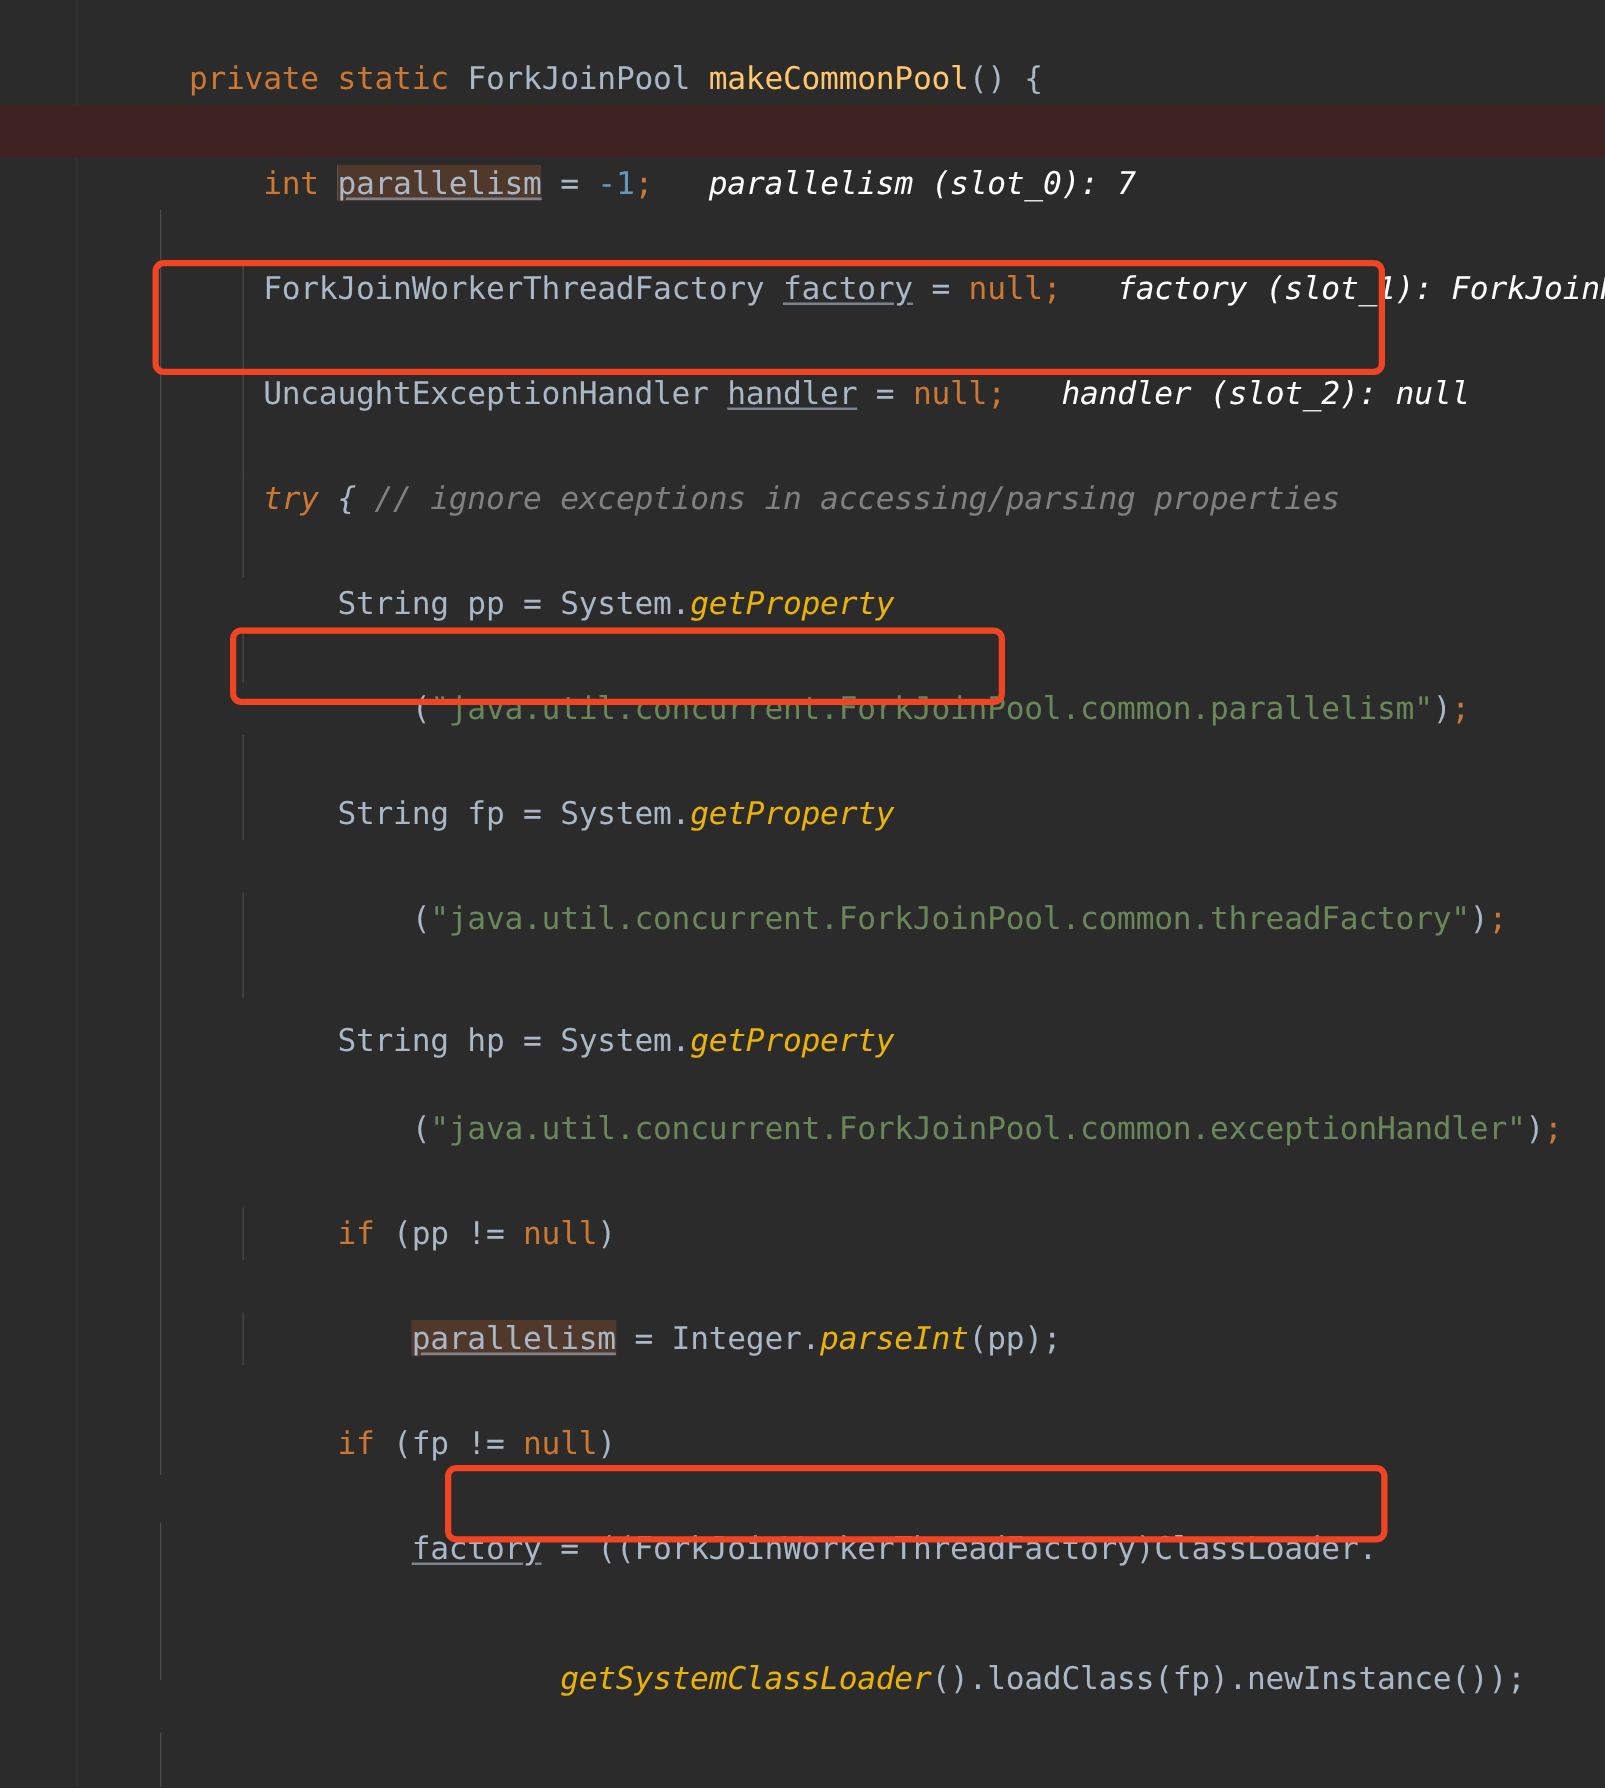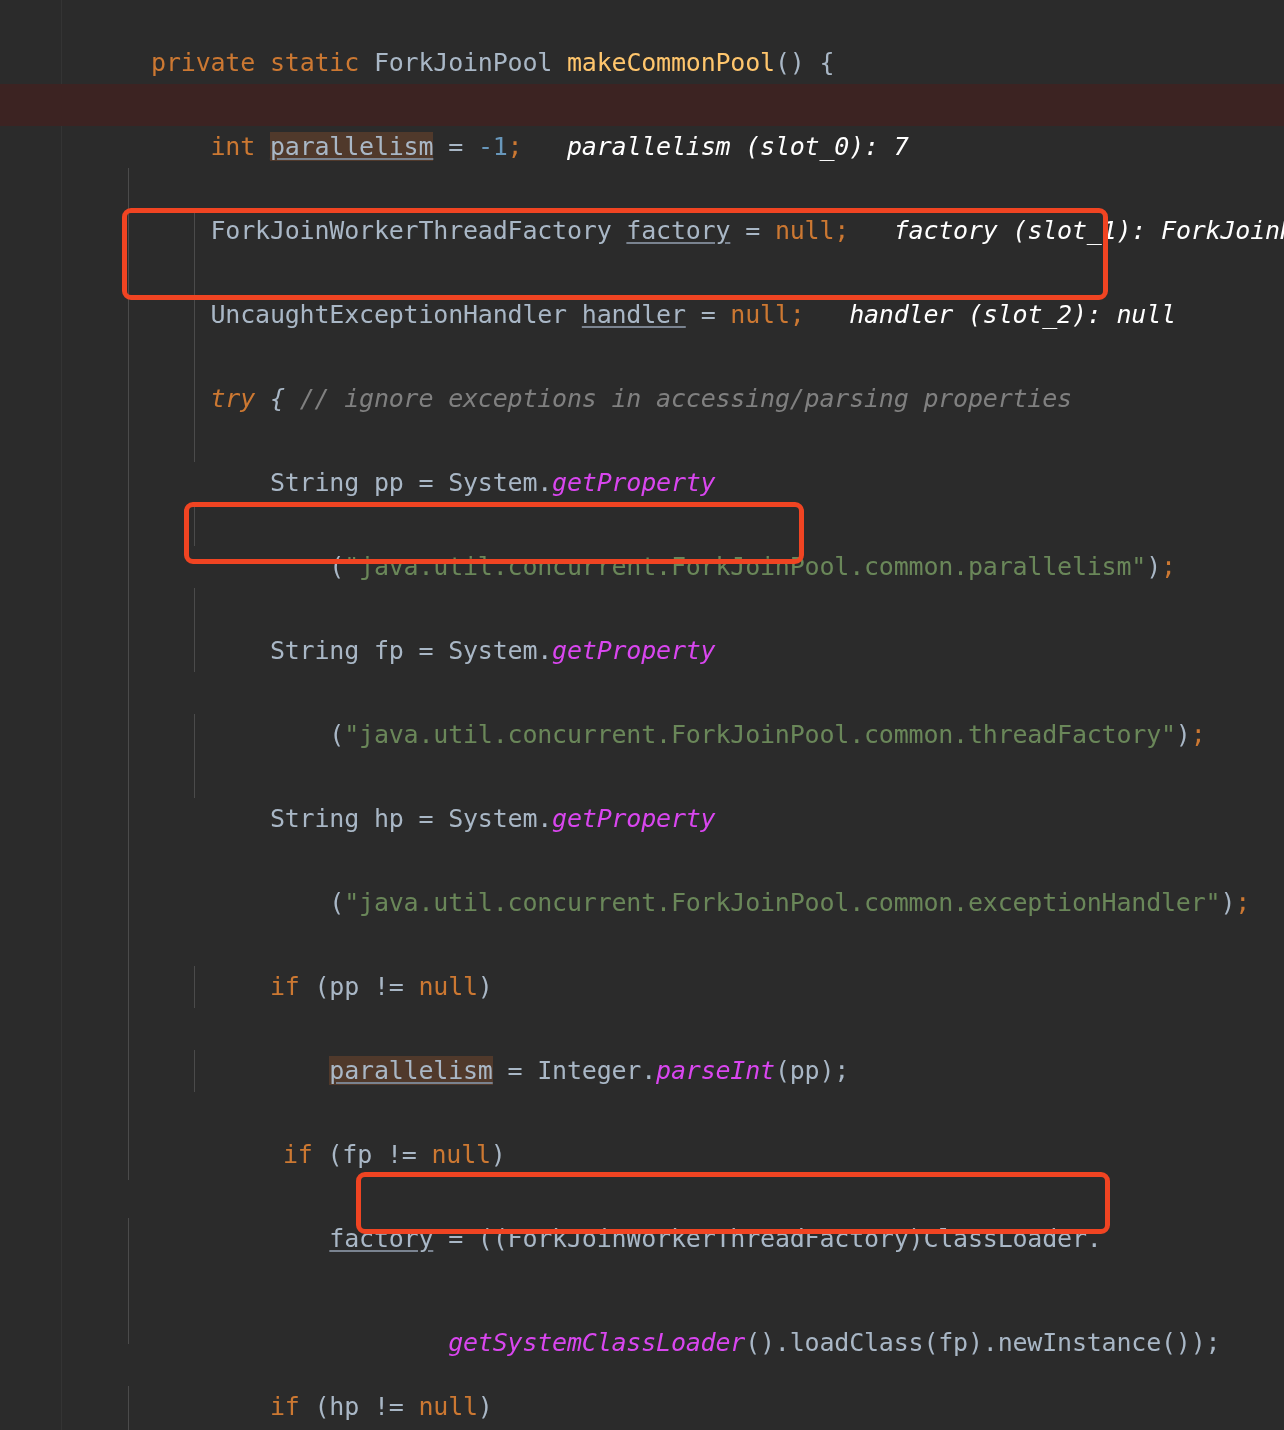--- a/index.html
+++ b/index.html
@@ -71,21 +71,21 @@
   }
 
   
   .kw   { color: #cc7832; }
   .id   { color: #a9b7c6; }
   .type { color: #a9b7c6; }
   .meth { color: #ffc66d; }
   .str  { color: #6a8759; }
   .num  { color: #6897bb; }
   .cmt  { color: #808080; }
-  .sm   { color: #d946ef; font-style: italic; }
+  .sm   { color: #eab308; font-style: italic; }
   .hint { color: #ffffff; font-style: italic; }
   .fld  { text-decoration: underline; text-decoration-color: #7a8390; text-underline-offset: 3px; text-align: right; }
   .hl-write { background: #50392b; }
 
   
   .caret {
     display: inline-block;
     width: 2px;
     height: 28px;
     background: #bbbbbb;
@@ -153,51 +153,48 @@
     </div>
 
     <div class="line" style="top:294px;">
       <span class="txt">        <span class="type">String</span><span class="id"> fp = </span><span class="id">System.</span><span class="sm">getProperty</span></span>
     </div>
 
     <div class="line" style="top:336px;">
       <span class="txt">            <span class="id">(</span><span class="str">"java.util.concurrent.ForkJoinPool.common.threadFactory"</span><span class="id">)</span><span class="kw">;</span></span>
     </div>
 
-    <div class="line" style="top:378px;">
+    <div class="line" style="top:392px;">
       <span class="txt">        <span class="type">String</span><span class="id"> hp = </span><span class="id">System.</span><span class="sm">getProperty</span></span>
     </div>
 
     <div class="line" style="top:420px;">
       <span class="txt">            <span class="id">(</span><span class="str">"java.util.concurrent.ForkJoinPool.common.exceptionHandler"</span><span class="id">)</span><span class="kw">;</span></span>
     </div>
 
     <div class="line" style="top:462px;">
       <span class="txt">        <span class="kw">if</span><span class="id"> (pp != </span><span class="kw">null</span><span class="id">)</span></span>
     </div>
 
     <div class="line" style="top:504px;">
       <span class="txt">            <span class="fld hl-write">parallelism</span><span class="id"> = </span><span class="id">Integer.</span><span class="sm">parseInt</span><span class="id">(pp);</span></span>
     </div>
 
-    <div class="line" style="top:546px;margin-left:13px;">
+    <div class="line" style="top:546px;">
       <span class="txt">        <span class="kw">if</span><span class="id"> (fp != </span><span class="kw">null</span><span class="id">)</span></span>
     </div>
 
     <div class="line" style="top:588px;">
       <span class="txt">            <span class="fld">factory</span><span class="id"> = ((</span><span class="type">ForkJoinWorkerThreadFactory</span><span class="id">)ClassLoader.</span></span>
     </div>
 
     <div class="line" style="top:650px;">
       <span class="txt">                    <span class="sm">getSystemClassLoader</span><span class="id">().loadClass(fp).newInstance());</span></span>
     </div>
 
-    <div class="line" style="top:672px;">
-      <span class="txt">        <span class="kw">if</span><span class="id"> (hp != </span><span class="kw">null</span><span class="id">)</span></span>
-    </div>
 
     <div class="line" style="top:714px;">
       
     </div>
 
   </div>
 
   <div class="redbox" style="left:122px; top:208px; width:986px; height:92px;"></div>
   <div class="redbox" style="left:184px; top:502px; width:620px; height:62px;"></div>
   <div class="redbox" style="left:356px; top:1172px; width:754px; height:62px;"></div>

